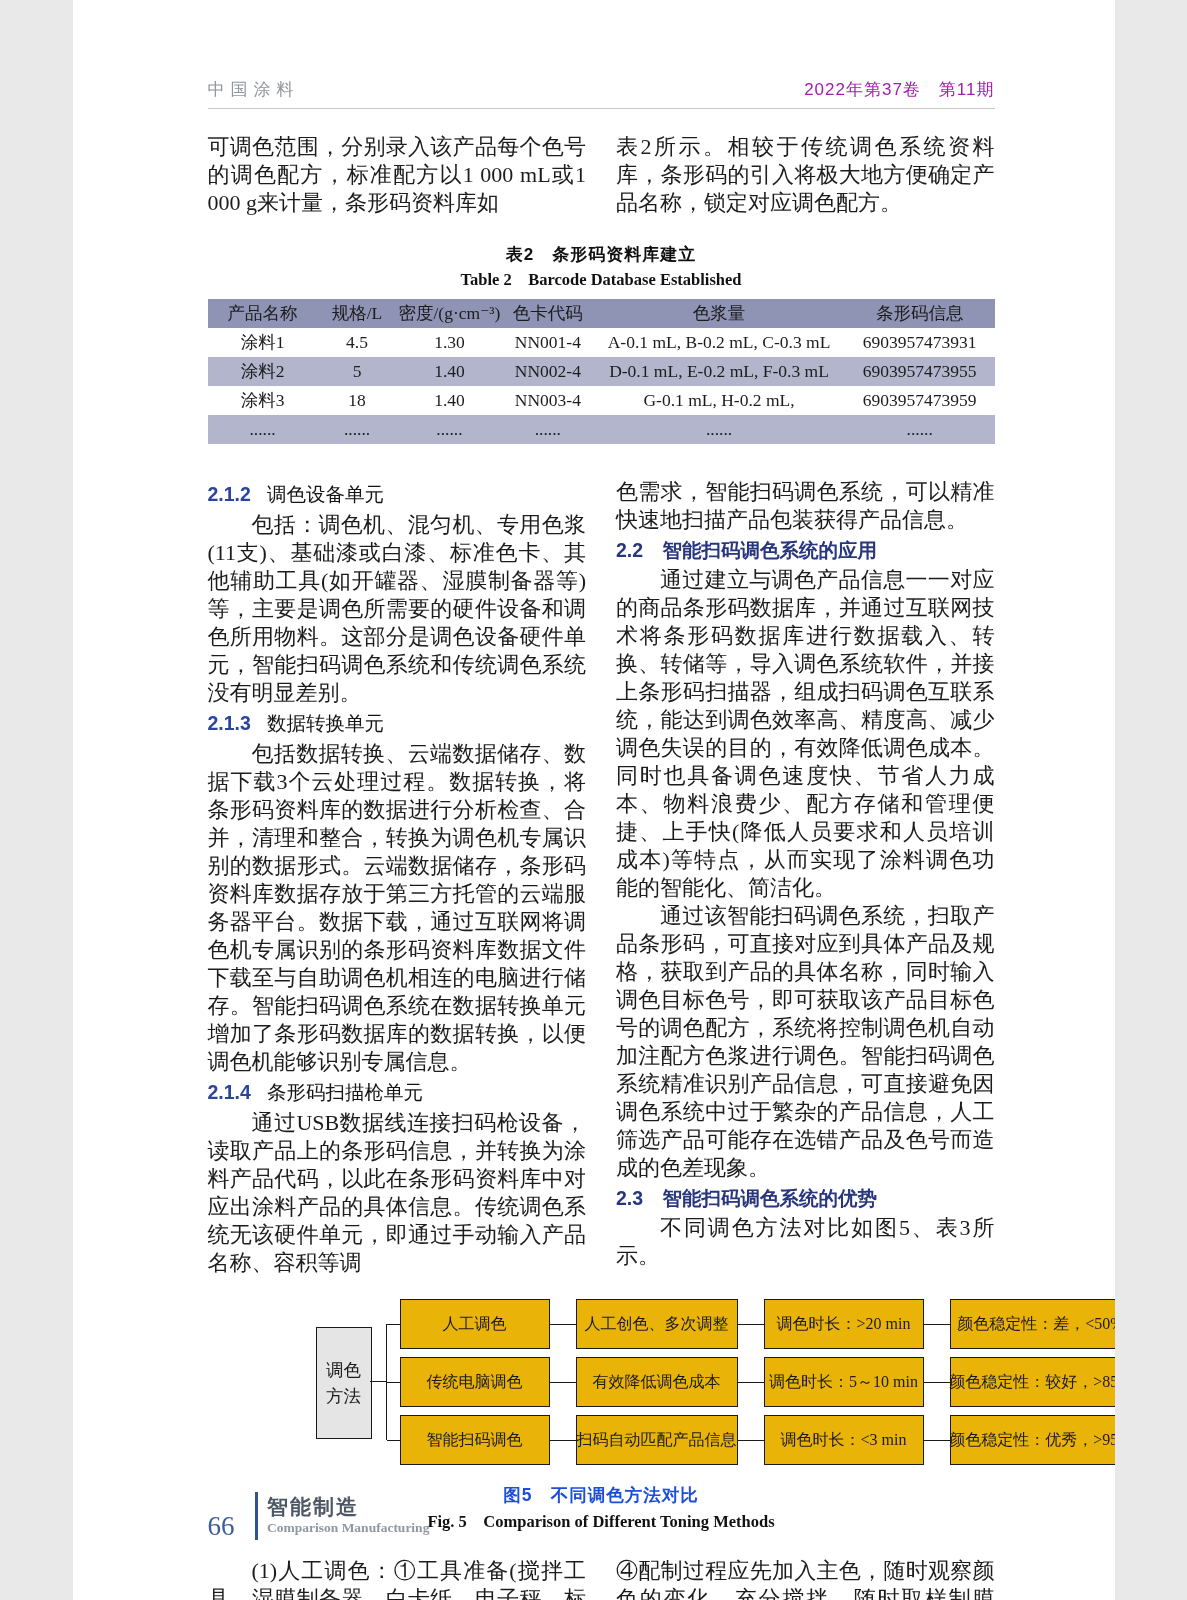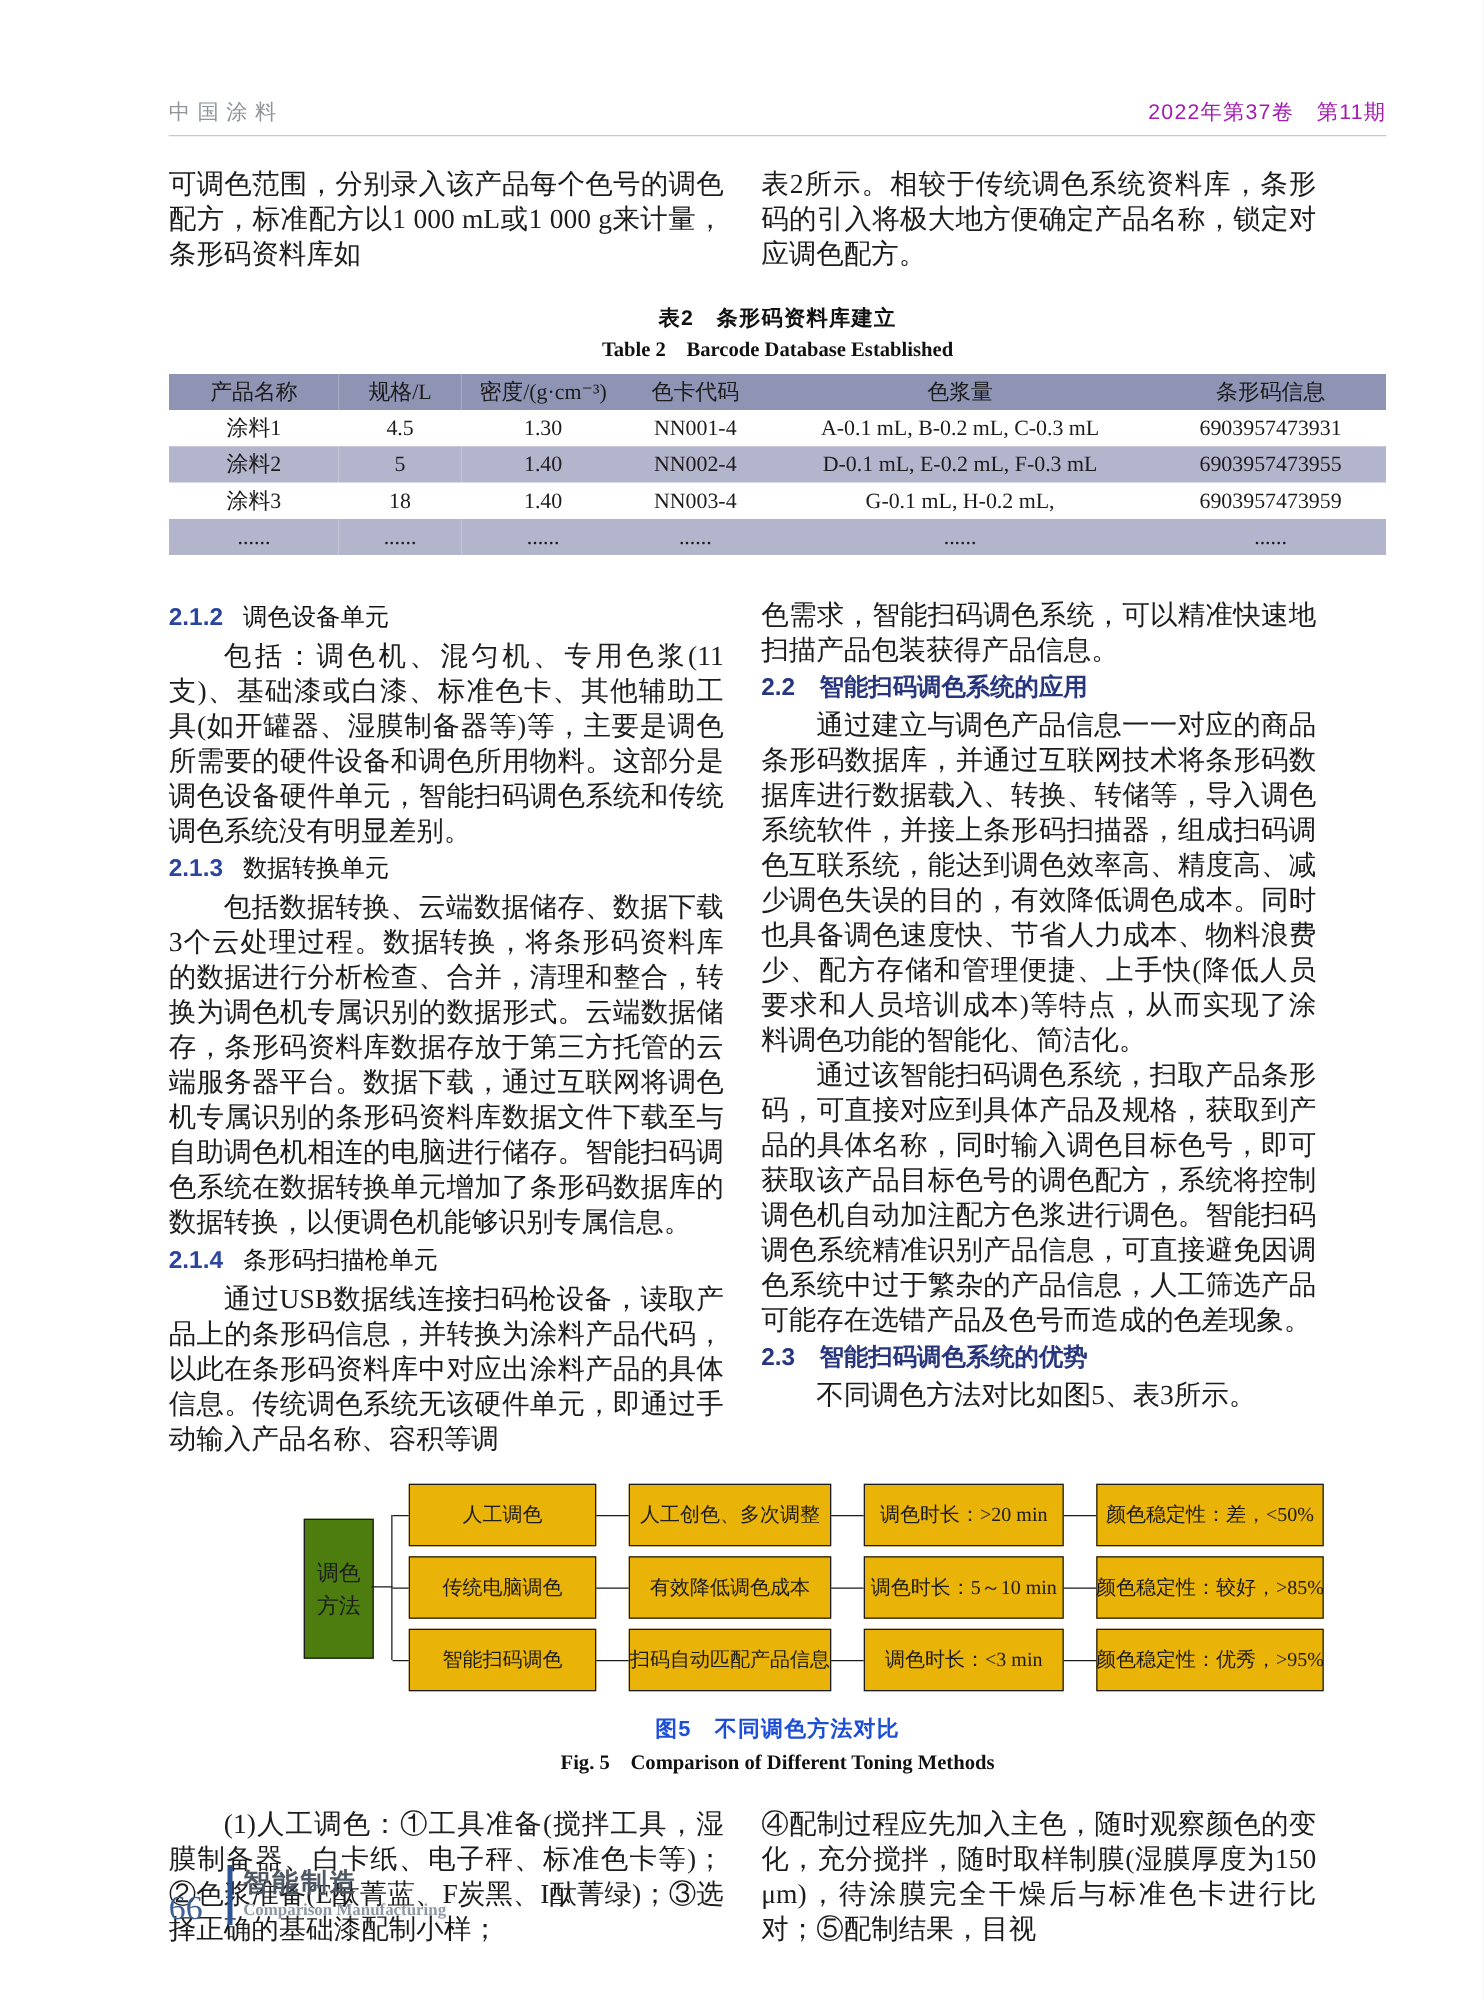--- a/index.html
+++ b/index.html
@@ -1,22 +1,22 @@
 <!DOCTYPE html>
 <html lang="zh"><head>
 <meta charset="utf-8">
 <style>
   html,body{margin:0;padding:0;background:#e9e9e9;}
   .page{
     position:relative;
-    width:1187px;height:1600px;
+    width:1042px;height:1600px;
     margin:0 auto;
     background:#ffffff;
     box-sizing:border-box;
-    padding:78px 78px 0 135px;
+    padding:78px 120px 0 135px;
     font-family:"Liberation Serif","DejaVu Serif",serif;
     color:#1c1c1c;
     overflow:hidden;
   }
   
   .runhead{
     display:flex;justify-content:space-between;align-items:flex-end;
     border-bottom:1px solid #c6c8ca;
     padding-bottom:7px;
   }
@@ -68,21 +68,21 @@
     font-family:"Liberation Sans","DejaVu Sans",sans-serif;
     font-weight:bold;color:#28367e;font-size:19.5px;line-height:28px;
   }
   
   .figarea{margin-top:22px;}
   .fig{position:relative;width:872px;height:166px;margin-left:52px;}
   .fig-root{
     position:absolute;left:56px;top:28px;width:54px;height:110px;
     border:1.5px solid #1a1a1a;display:flex;flex-direction:column;
     align-items:center;justify-content:center;font-size:17.5px;line-height:26px;
-    background:#4d7c0f;
+    background:#e5e5e5;
   }
   .fig-row{position:absolute;left:140px;display:flex;align-items:center;height:50px;}
   .fig-row.r0{top:0;}
   .fig-row.r1{top:58px;}
   .fig-row.r2{top:116px;}
   .fig-box{
     box-sizing:border-box;border:1.5px solid #1a1a1a;height:50px;
     display:flex;align-items:center;justify-content:center;
     font-size:16px;white-space:nowrap;background:#eab308;
   }

